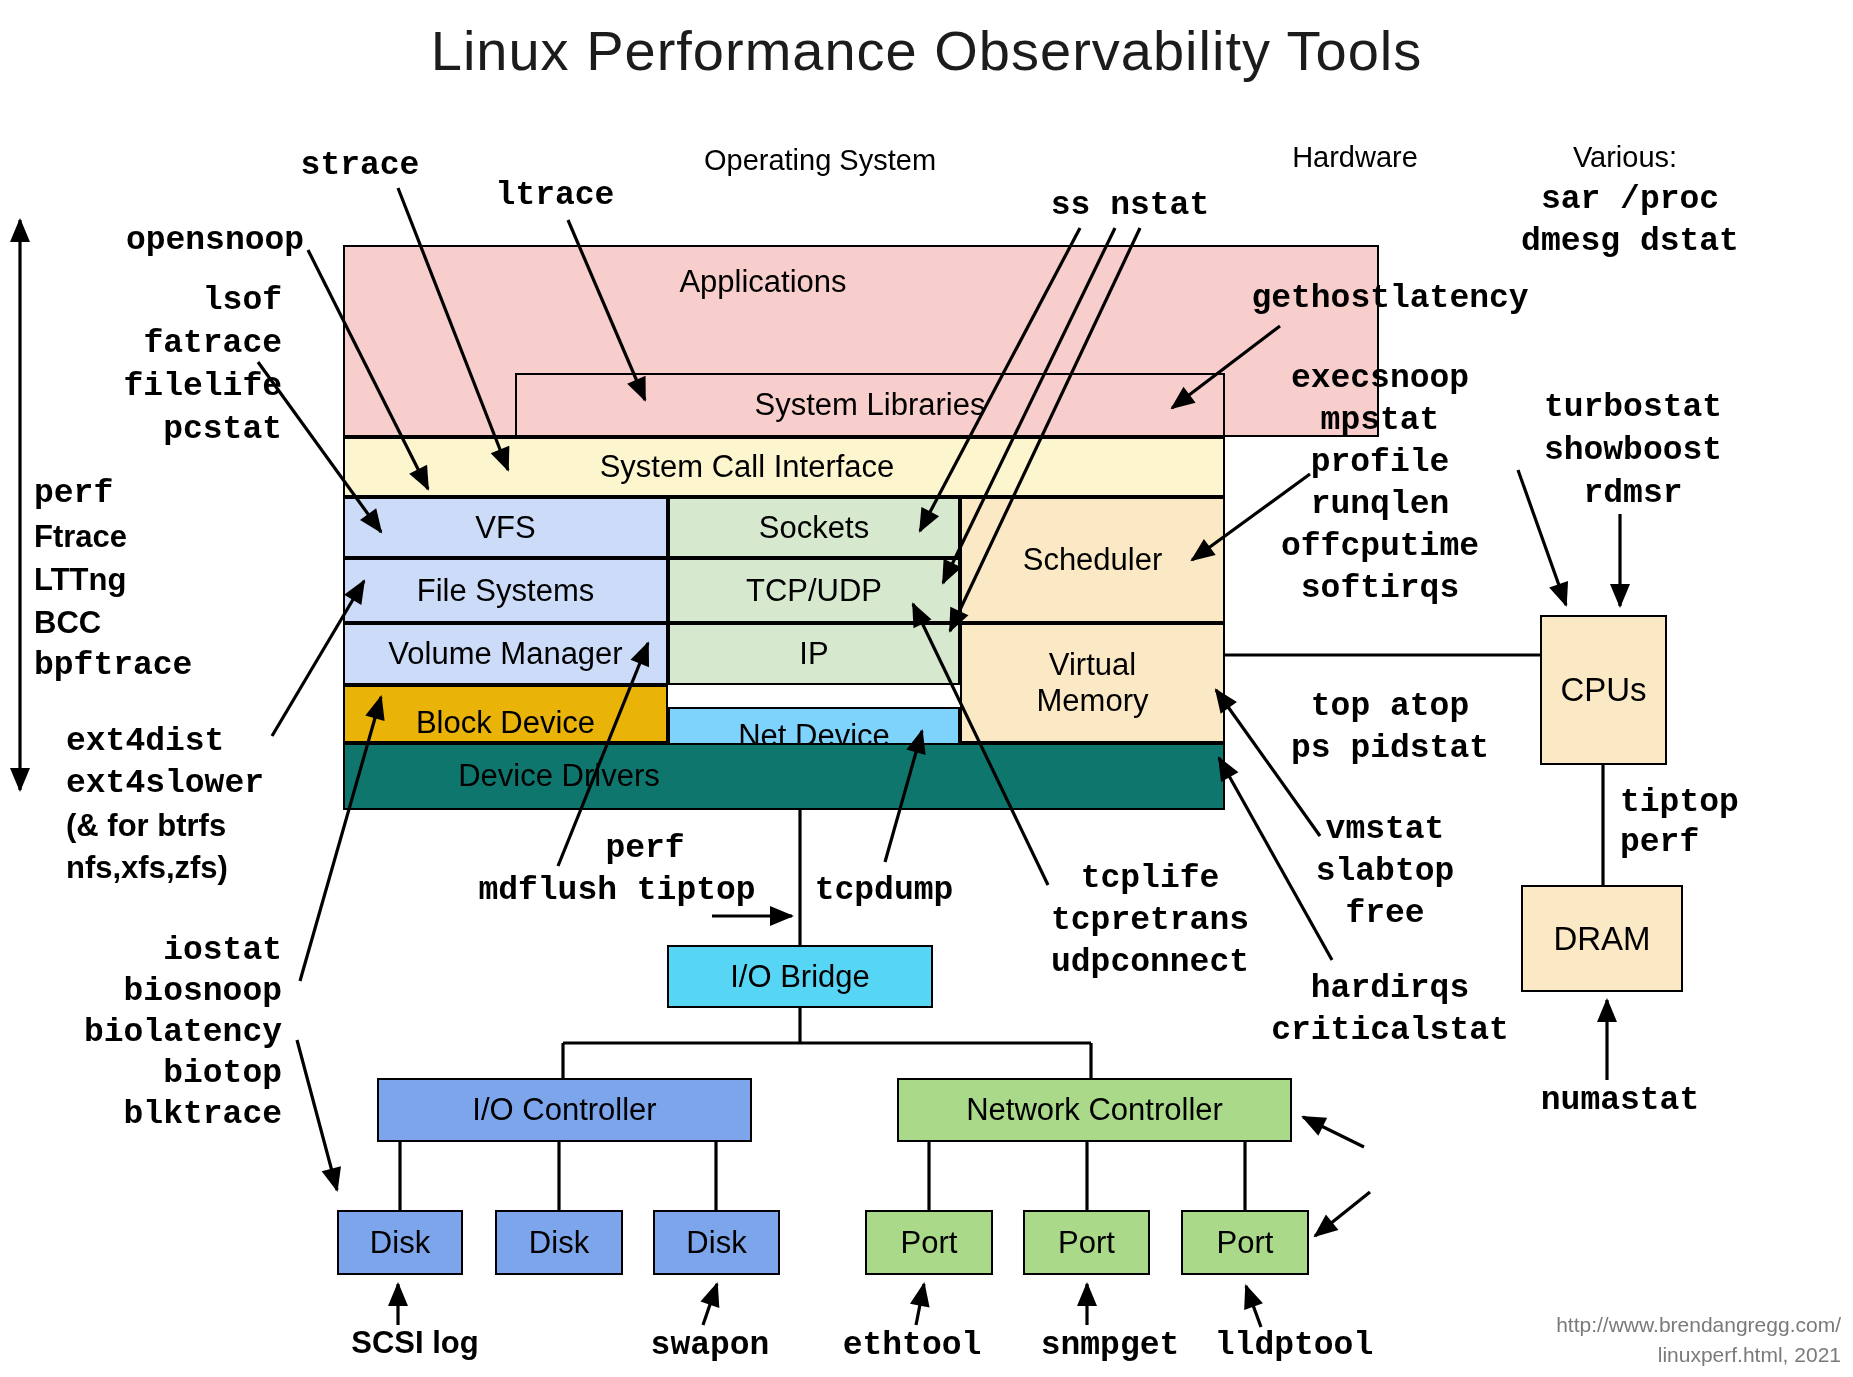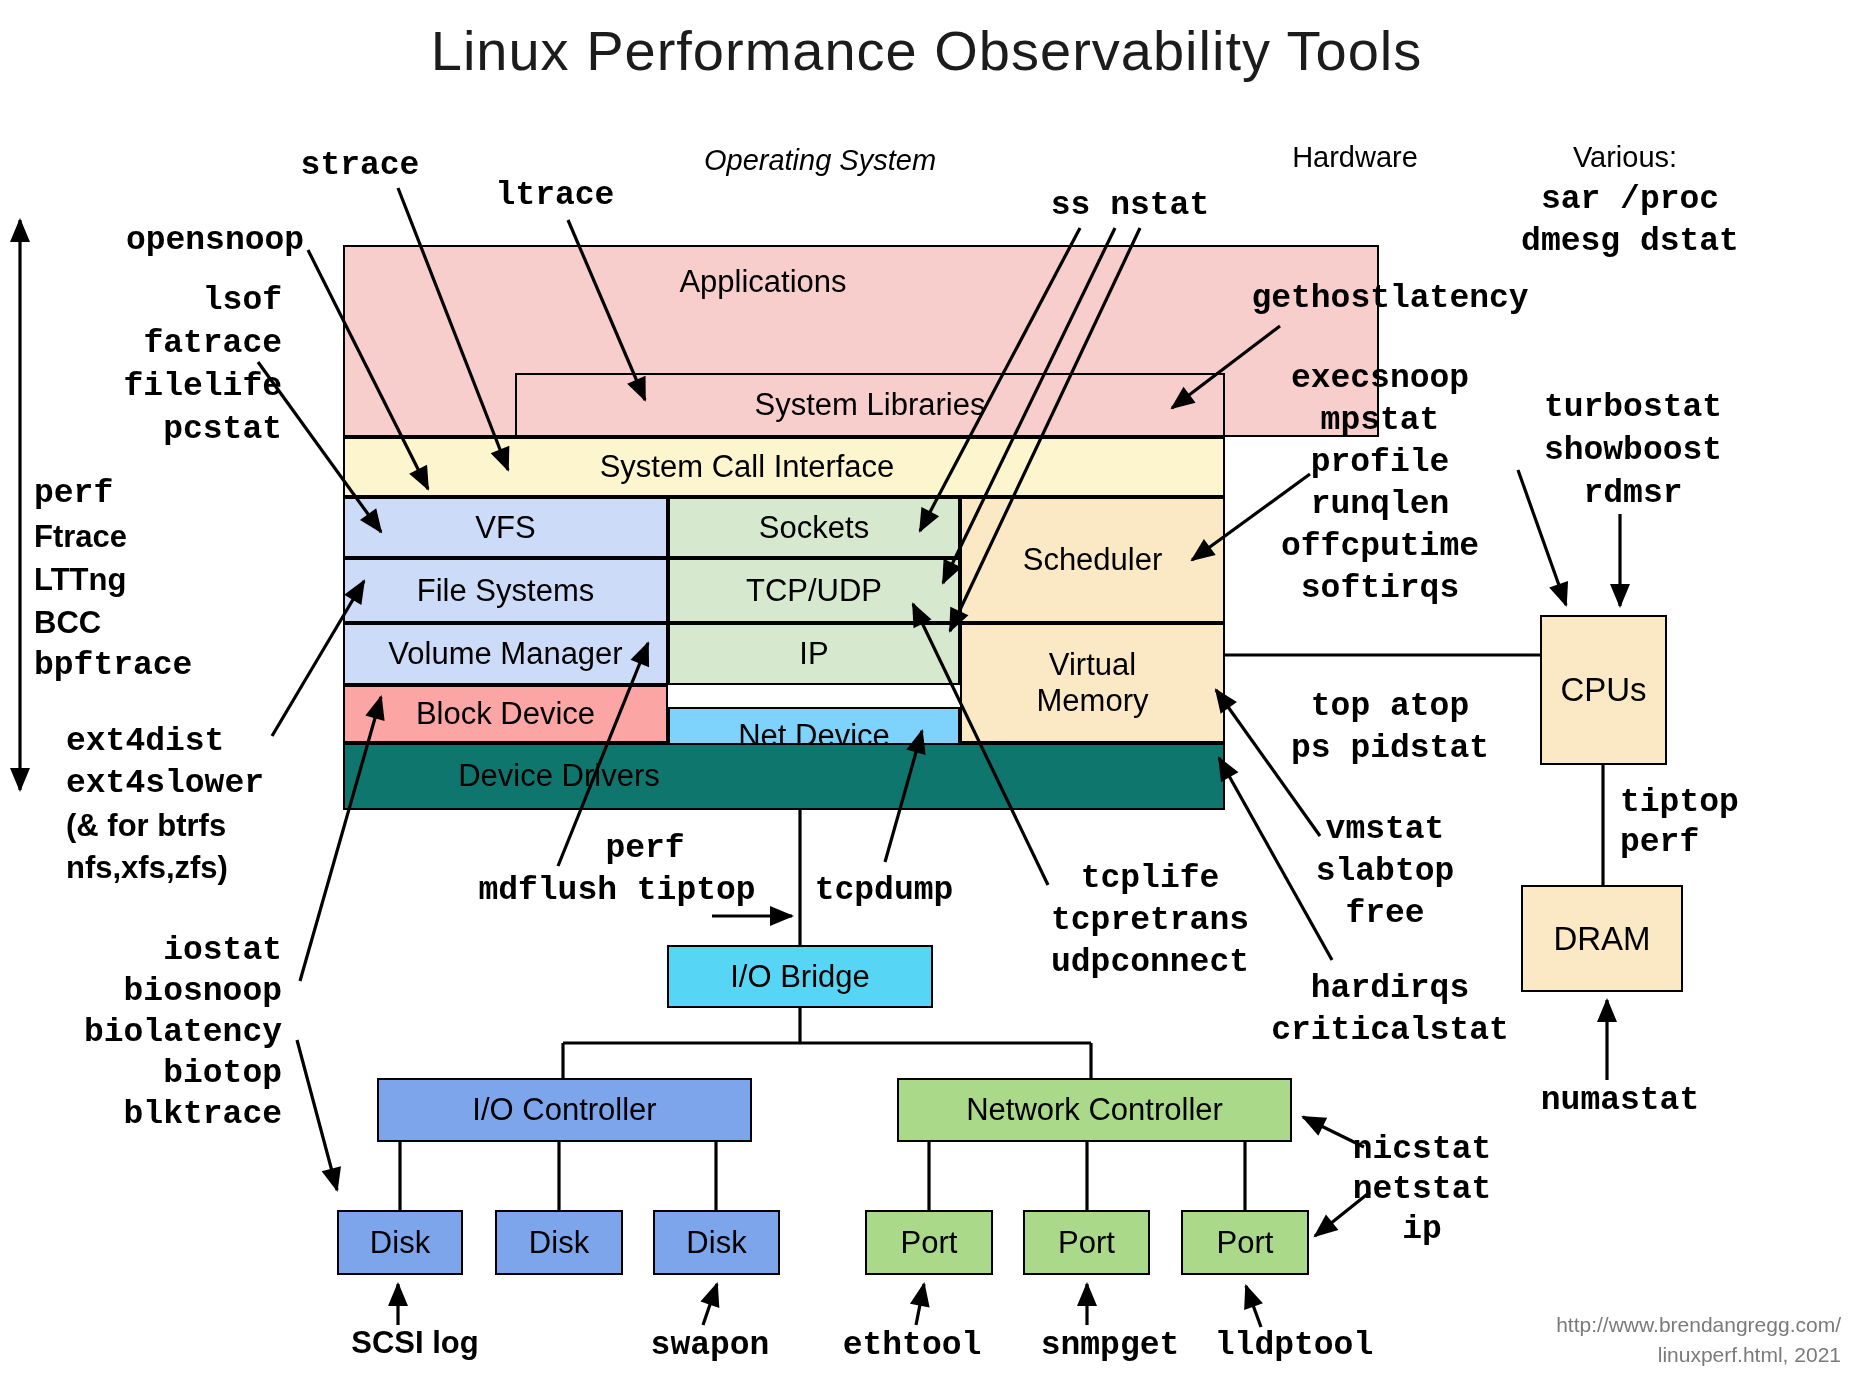--- a/index.html
+++ b/index.html
@@ -23,21 +23,21 @@
   #wires{position:absolute;left:0;top:0;z-index:3;pointer-events:none;}
   .vmW{width:150px;}
 </style>
 </head>
 <body>
 
 <div id="stage">
 
   <div id="title">Linux Performance Observability Tools</div>
 
-  <div class="hdr" style="left:820px;top:160px;font-style:italic;">Operating System</div>
+  <div class="hdr" style="left:820px;top:160px;">Operating System</div>
   <div class="hdr" style="left:1355px;top:157px;">Hardware</div>
   <div class="hdr" style="left:1625px;top:157px;">Various:</div>
 
   <div class="box" style="left:343px;top:245px;width:1036px;height:192px;background:#f8cecc;">
     <span class="lbl poslbl" style="left:418px;top:35px;">Applications</span>
   </div>
   <div class="box" style="left:515px;top:373px;width:710px;height:64px;background:#f8cecc;">
     <span class="lbl">System Libraries</span>
   </div>
   <div class="box" style="left:343px;top:437px;width:882px;height:60px;background:#fcf5cd;">
@@ -46,21 +46,21 @@
 
   <div class="box" style="left:343px;top:497px;width:325px;height:61px;background:#ccdcf8;">
     <span class="lbl">VFS</span>
   </div>
   <div class="box" style="left:343px;top:558px;width:325px;height:65px;background:#ccdcf8;">
     <span class="lbl">File Systems</span>
   </div>
   <div class="box" style="left:343px;top:623px;width:325px;height:62px;background:#ccdcf8;">
     <span class="lbl">Volume Manager</span>
   </div>
-  <div class="box" style="left:343px;top:685px;width:325px;height:58px;background:#fca5a5;">
+  <div class="box" style="left:343px;top:685px;width:325px;height:58px;background:#eab308;align-items:flex-end;">
     <span class="lbl">Block Device</span>
   </div>
 
   <div class="box" style="left:668px;top:497px;width:292px;height:61px;background:#d6e8ce;">
     <span class="lbl">Sockets</span>
   </div>
   <div class="box" style="left:668px;top:558px;width:292px;height:65px;background:#d6e8ce;">
     <span class="lbl">TCP/UDP</span>
   </div>
   <div class="box" style="left:668px;top:623px;width:292px;height:62px;background:#d6e8ce;">
@@ -201,25 +201,20 @@
     <div>criticalstat</div>
   </div>
 
   <div class="tool mono" style="left:1620px;top:783px;line-height:40px;">
     <div>tiptop</div>
     <div>perf</div>
   </div>
 
   <div class="tool mono ctr" style="left:1620px;top:1100px;">numastat</div>
 
-  <div class="tool mono ctrx" style="left:1422px;top:1130px;line-height:40px;">
-    <div>nicstat</div>
-    <div>netstat</div>
-    <div>ip</div>
-  </div>
 
   <div class="tool sansb ctr" style="left:415px;top:1343px;">SCSI log</div>
   <div class="tool mono ctr" style="left:710px;top:1345px;">swapon</div>
   <div class="tool mono ctr" style="left:912px;top:1345px;">ethtool</div>
   <div class="tool mono ctr" style="left:1110px;top:1345px;">snmpget</div>
   <div class="tool mono ctr" style="left:1294px;top:1345px;">lldptool</div>
 
   <div id="footer">
     <div>http://www.brendangregg.com/</div>
     <div>linuxperf.html, 2021</div>

